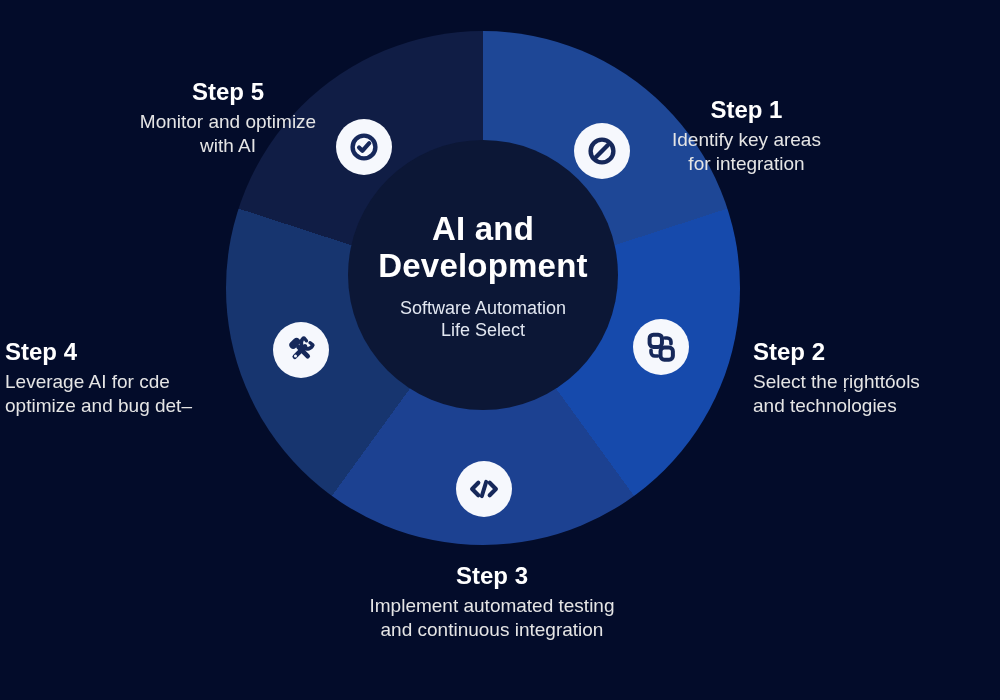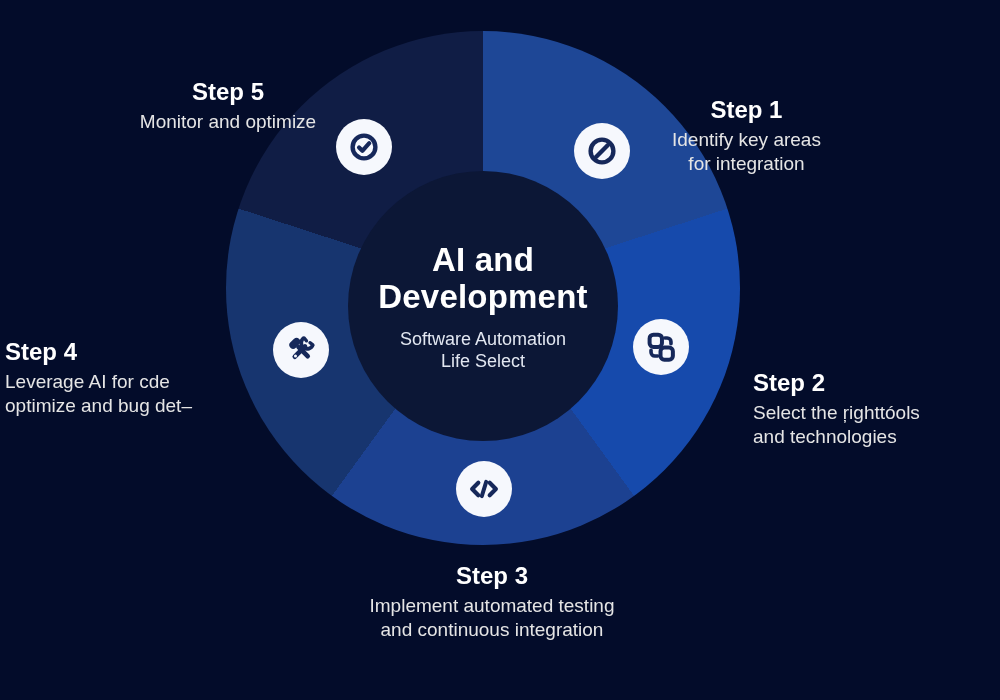--- a/index.html
+++ b/index.html
@@ -10,21 +10,21 @@
     overflow:hidden;
   }
   .canvas{position:relative;width:1000px;height:700px;}
 
   
   .donut{
     position:absolute;left:226px;top:31px;width:514px;height:514px;
     border-radius:50%;
   }
   .hole{
-    position:absolute;left:348px;top:171px;width:270px;height:270px;
+    position:absolute;left:348px;top:140px;width:270px;height:270px;
     border-radius:50%;
     background:var(--hole,#0C1736);
     display:flex;flex-direction:column;align-items:center;justify-content:center;
     text-align:center;
   }
   .center-title{
     color:#FFFFFF;font-weight:700;font-size:33px;line-height:37px;letter-spacing:.2px;
   }
   .center-subtitle{
     margin-top:13px;color:#E2E7F1;font-size:18px;line-height:22px;font-weight:400;
@@ -41,21 +41,21 @@
   .b2{left:633px;top:319px;}
   .b3{left:456px;top:461px;}
   .b4{left:273px;top:322px;}
   .b5{left:336px;top:119px;}
 
   
   .step-block{position:absolute;}
   .step-heading{color:#FFFFFF;font-weight:700;font-size:24px;line-height:28px;}
   .step-desc{color:#e5e5e5;font-size:19px;line-height:23.5px;margin-top:4px;font-weight:400;}
   .t1{left:672px;top:48px;text-align:center;margin-top:48px;}
-  .t2{left:753px;top:338px;text-align:left;margin-top:31px;}
+  .t2{left:753px;top:338px;text-align:left;}
   .t3{left:292px;top:562px;width:400px;text-align:center;}
   .t4{left:5px;top:338px;width:270px;text-align:left;}
   .t5{left:78px;top:42px;width:300px;text-align:center;margin-top:36px;}
 </style>
 </head>
 <body>
 
 <div class="canvas">
 
   <div class="donut" style="background: conic-gradient(rgb(30, 71, 150) 0deg, rgb(30, 71, 150) 72deg, rgb(22, 74, 172) 72deg, rgb(22, 74, 172) 144deg, rgb(28, 65, 145) 144deg, rgb(28, 65, 145) 216deg, rgb(23, 53, 111) 216deg, rgb(23, 53, 111) 288deg, rgb(16, 29, 69) 288deg, rgb(16, 29, 69) 360deg);"></div>
@@ -143,16 +143,17 @@
     <div class="step-desc">
       <div>Leverage AI for cde</div>
       <div>optimize and bug det–</div>
     </div>
   </div>
 
   <div class="step-block t5">
     <div class="step-heading">Step 5</div>
     <div class="step-desc">
       <div>Monitor and optimize</div>
+      <div>with AI</div>
     </div>
   </div>
 
 </div>
 
 </body></html>

